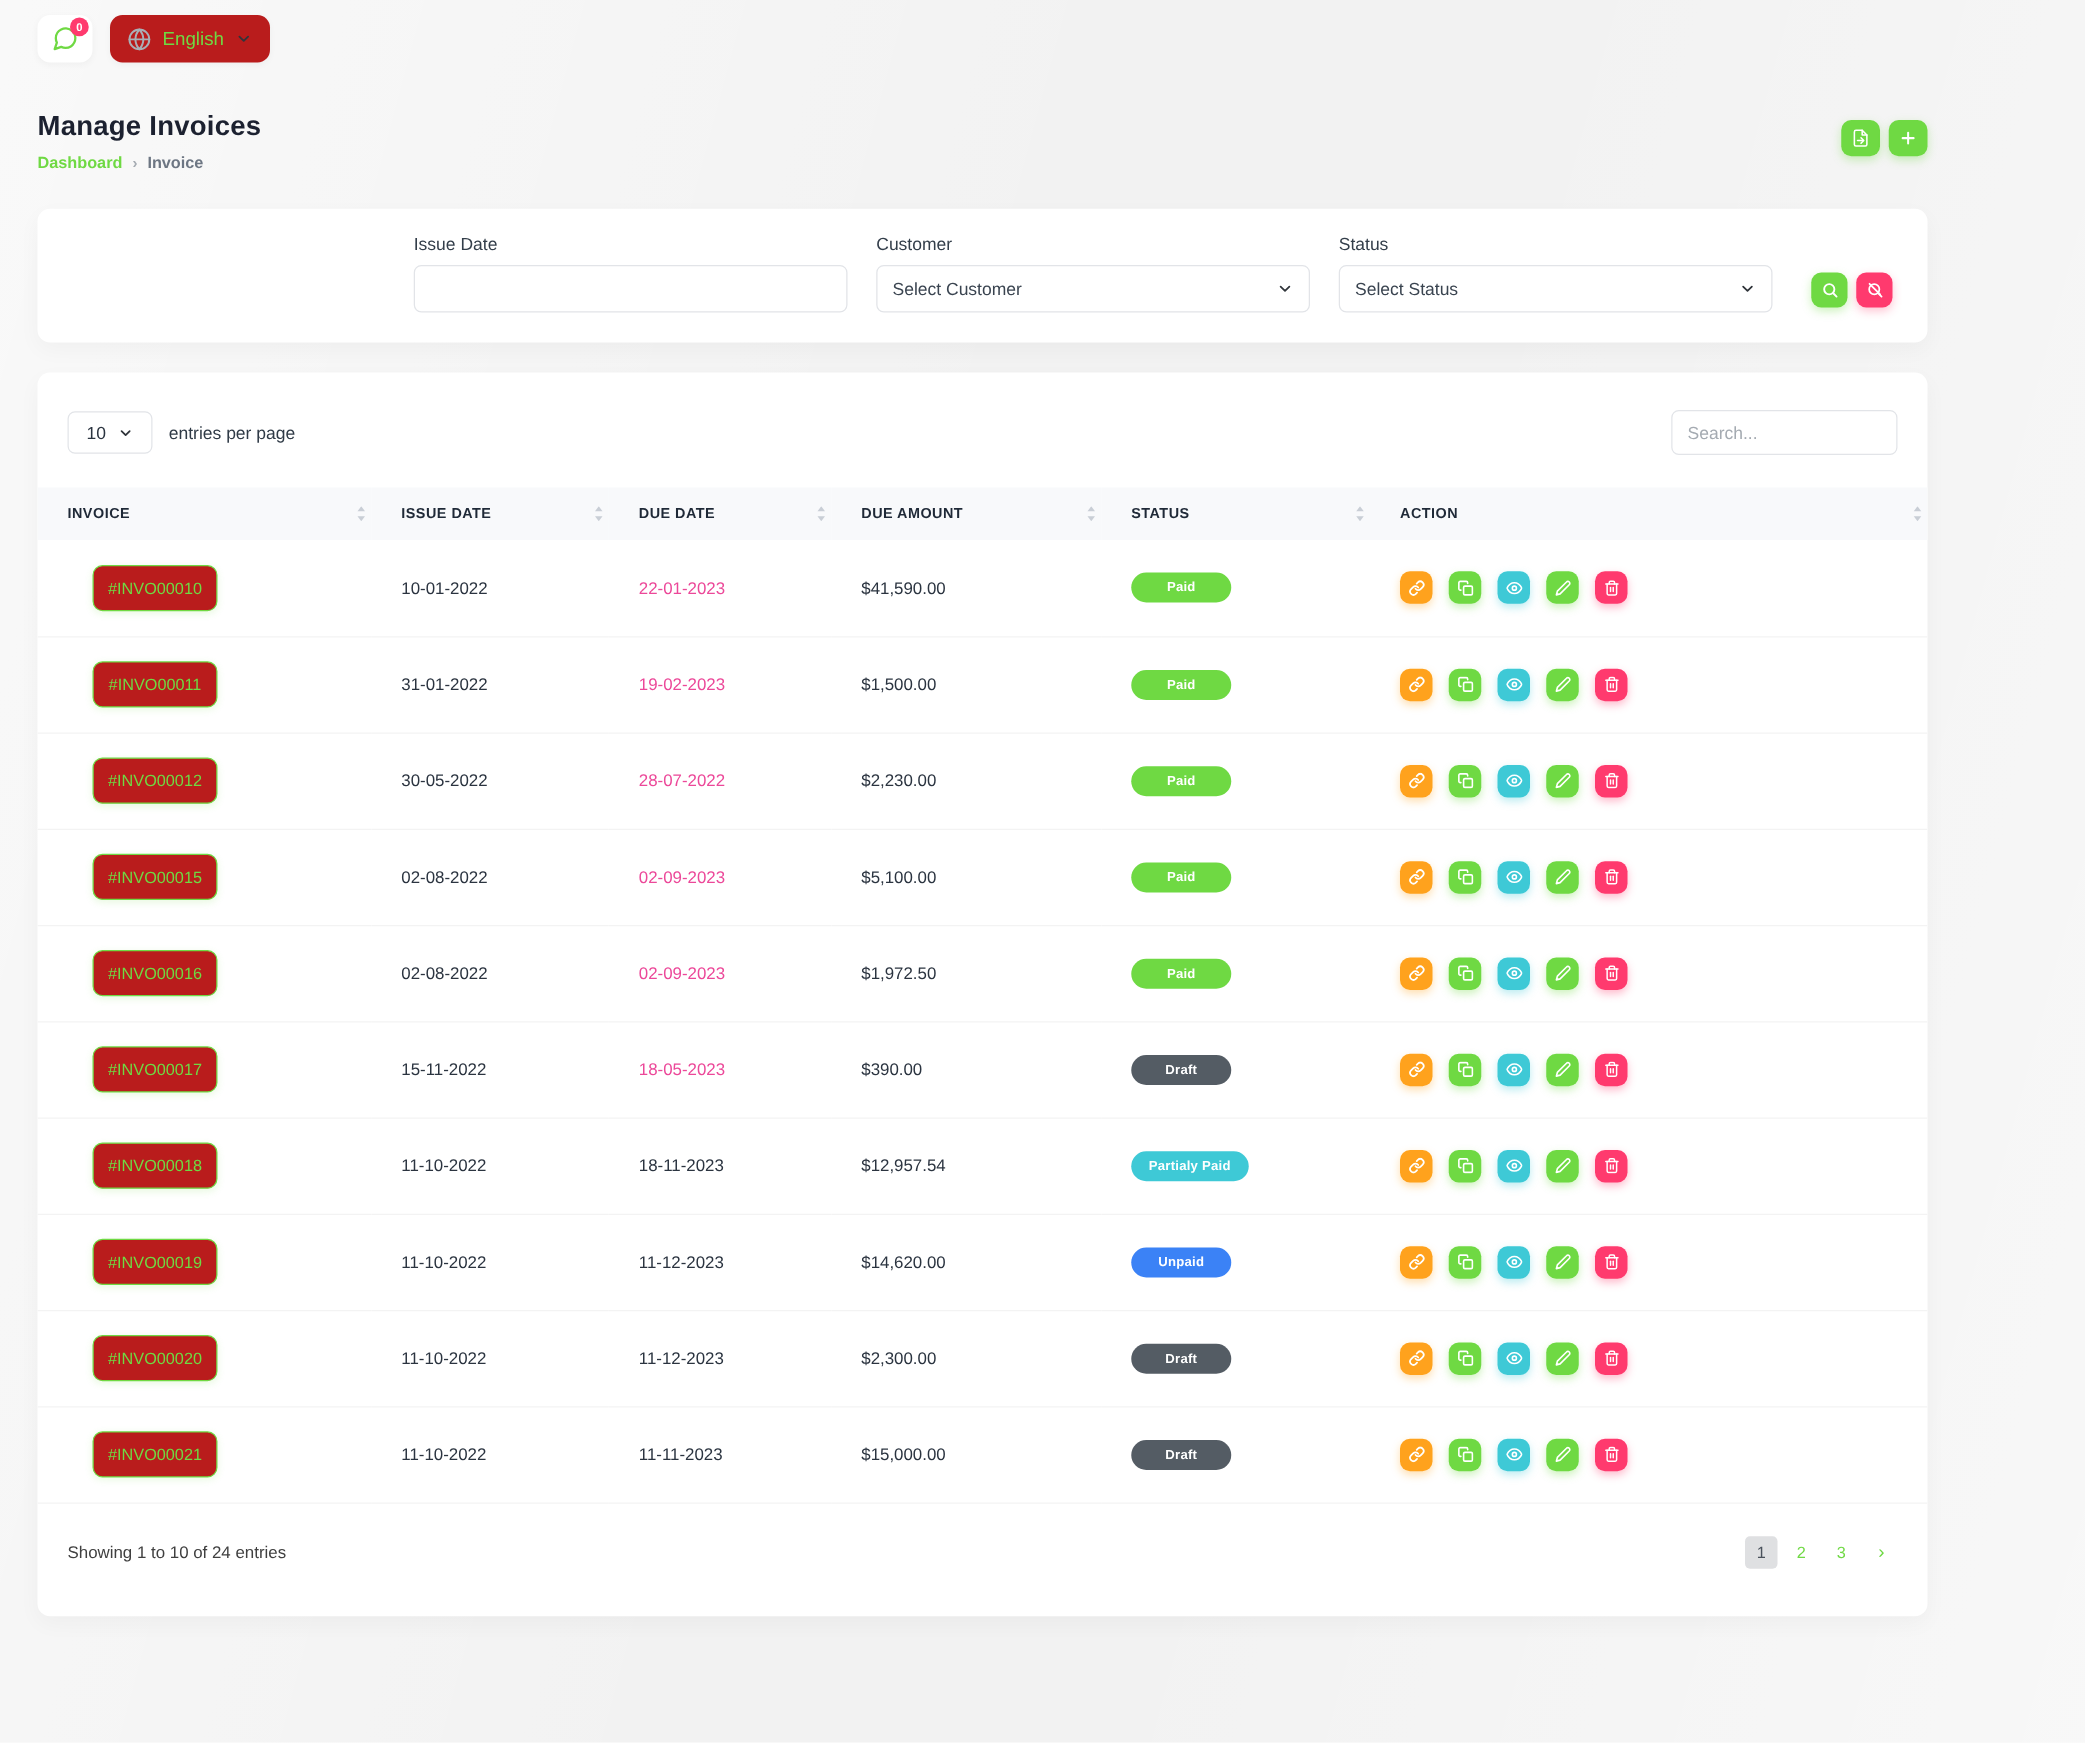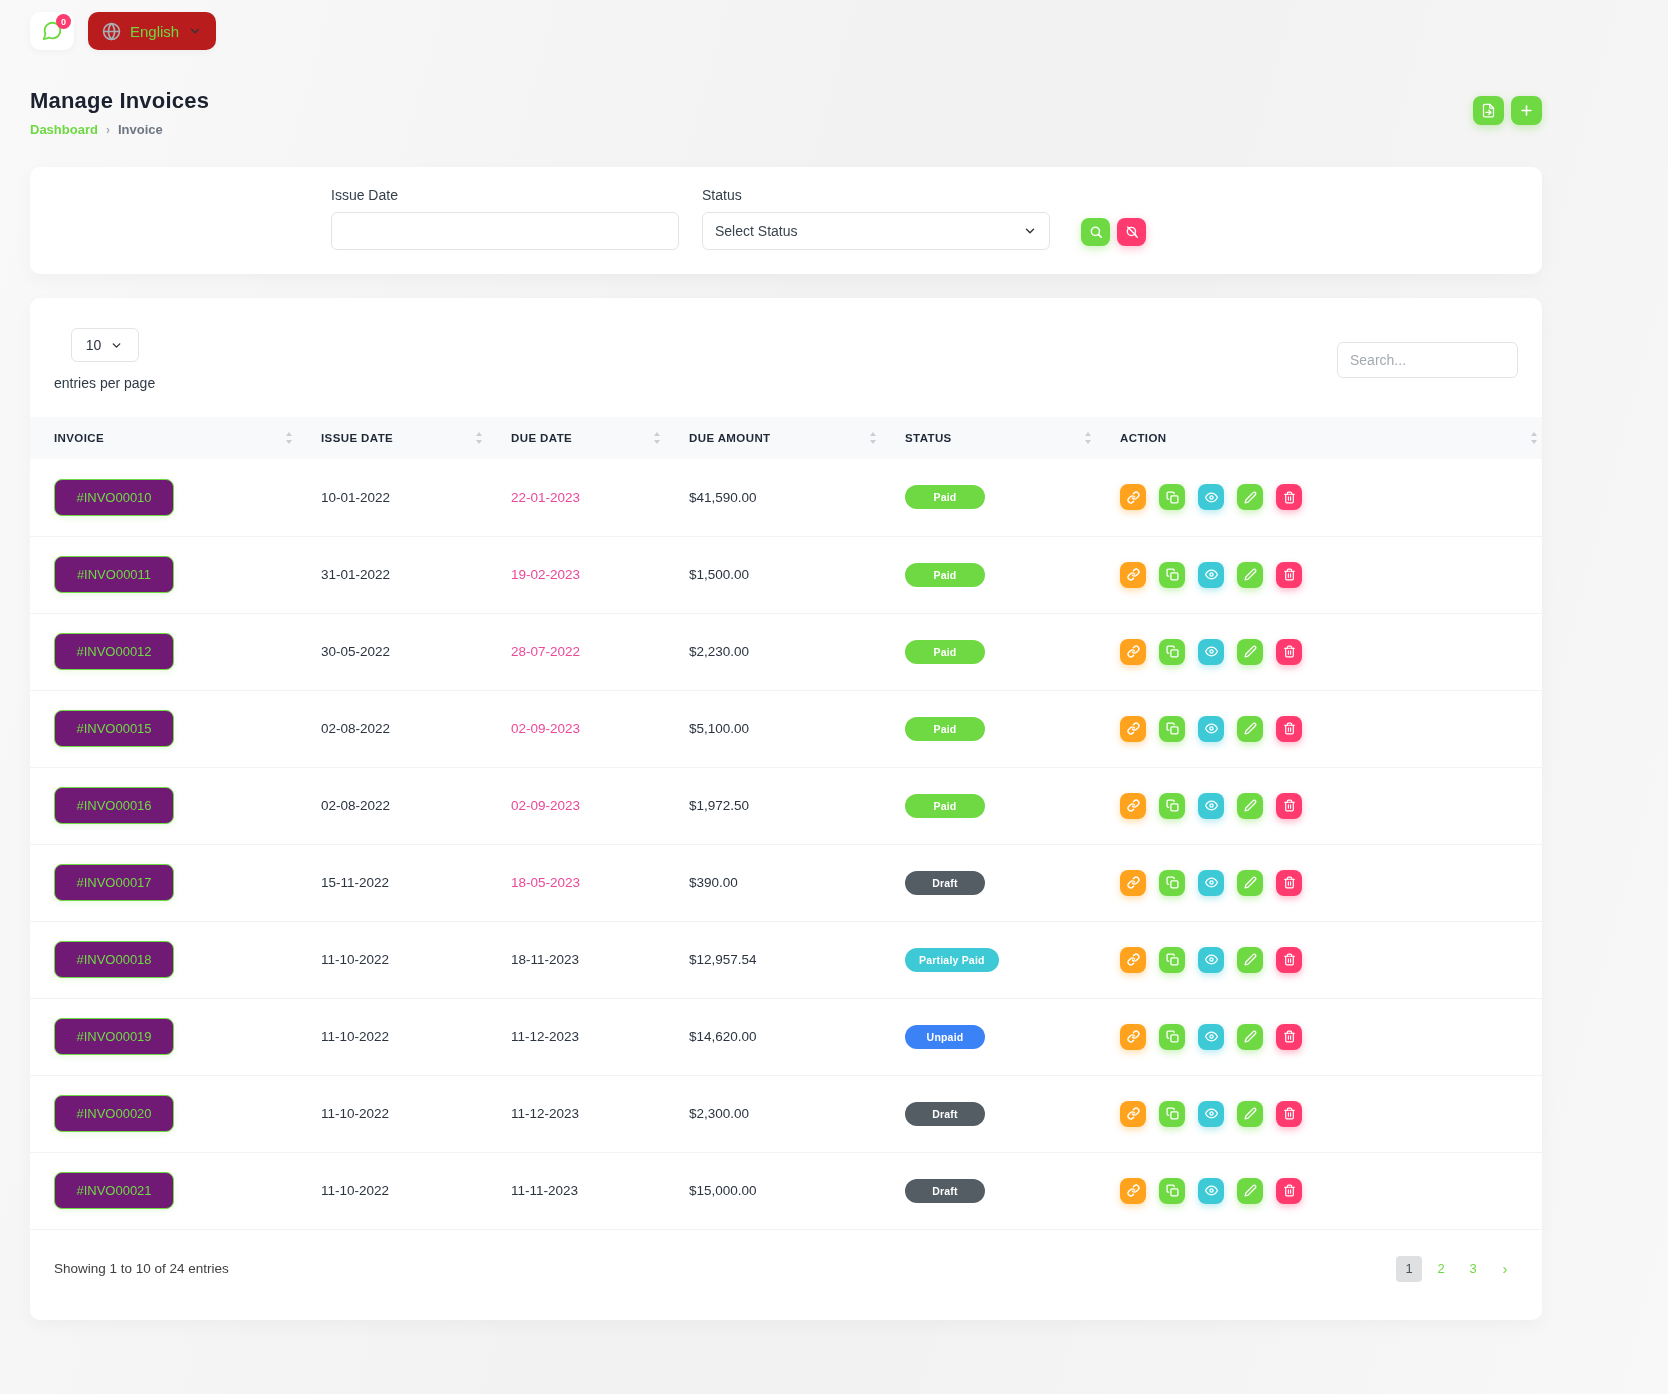--- a/index.html
+++ b/index.html
@@ -74,41 +74,41 @@
   .filter-actions { display:flex; gap:7px; margin-top:31px; margin-left:8px; }
   .mini-btn { width:29px; height:28px; border:none; border-radius:8px; color:#fff;
     display:flex; align-items:center; justify-content:center; cursor:pointer; }
   .mini-btn svg { width:14px; height:14px; }
   .mini-btn.green { background:#6fd943; box-shadow:0 3px 8px rgba(111,217,67,.35); }
   .mini-btn.pink { background:#ff3a6e; box-shadow:0 3px 8px rgba(255,58,110,.3); }
 
   
   .table-card { margin-top:24px; margin-bottom:56px; padding-bottom:4px; overflow:hidden; }
   .table-top { display:flex; justify-content:space-between; align-items:center; padding:30px 24px 26px; }
-  .length-wrap { display:flex; align-items:center; gap:13px;flex-direction:column; }
+  .length-wrap { display:flex; align-items:center; gap:13px; }
   .length-select { width:68px; height:34px; border:1px solid #e2e4e8; border-radius:6px;
     display:flex; align-items:center; justify-content:center; gap:9px; cursor:pointer; }
   .length-select .len-val { font-size:14px; color:#2b3440; }
   .length-select .chev { color:#30353b; width:13px; height:13px; }
   .length-label { font-size:14px; color:#2f3a46; }
   .search-input { width:181px; height:36px; }
 
   table { width:100%; border-collapse:collapse; table-layout:fixed; }
   col.c1{width:267px;} col.c2{width:190px;} col.c3{width:178px;}
   col.c4{width:216px;} col.c5{width:215px;} col.c6{width:446px;}
   thead tr { background:#f8f9fb; }
   th { padding:15px 4px 15px 24px; text-align:left; }
   .th-inner { display:flex; align-items:center; justify-content:space-between; }
   .th-label { font-size:11.5px; font-weight:700; letter-spacing:.4px; color:#1f2937; text-transform:uppercase; }
   .sort-icon { width:8px; height:12px; fill:#c9ced6; flex:0 0 8px; }
   tbody td { padding:0 4px 0 24px; height:77px; border-bottom:1px solid #f3f3f3; font-size:13.5px; color:#2b3440; }
   .inv-badge {
-    display:inline-block; width:120px; text-align:center; padding:10px 0;
-    border:1px solid #6fd943; color:#6fd943; border-radius:8px; font-size:13px; background:#701a75;
-    cursor:pointer; box-shadow:0 2px 6px rgba(111,217,67,.15);
+    display:inline-block; width:100px; text-align:center; padding:10px 0;
+    border:1px solid #6fd943; color:#6fd943; border-radius:8px; font-size:13px; background:#b91c1c;
+    cursor:pointer; box-shadow:0 2px 6px rgba(111,217,67,.15);margin-left:20px;
   }
   td.overdue { color:#ec4899; }
   .status-badge {
     display:inline-block; min-width:80px; text-align:center; padding:6px 14px; border-radius:12px;
     color:#fff; font-size:10.5px; font-weight:700; letter-spacing:.2px;
   }
   .st-paid { background:#6fd943; }
   .st-draft { background:#545c64; }
   .st-partial { background:#3ec9d6; }
   .st-unpaid { background:#3b82f6; }
@@ -181,20 +181,29 @@
           </svg>
       </button>
     </div>
   </div>
 
   <div class="card filter-card">
     <div class="filter-spacer"></div>
     <div class="field">
       <label class="field-label">Issue Date</label>
       <input class="text-input" type="text" value="" style="">
+    </div>
+    <div class="field">
+      <label class="field-label">Customer</label>
+      <div class="select">
+        <span class="sel-value">Select Customer</span>
+        <svg class="chev" viewBox="0 0 24 24" fill="none" stroke="currentColor" stroke-width="2.4" stroke-linecap="round" stroke-linejoin="round">
+            <polyline points="6 9 12 15 18 9"></polyline>
+          </svg>
+      </div>
     </div>
     <div class="field">
       <label class="field-label">Status</label>
       <div class="select">
         <span class="sel-value">Select Status</span>
         <svg class="chev" viewBox="0 0 24 24" fill="none" stroke="currentColor" stroke-width="2.4" stroke-linecap="round" stroke-linejoin="round">
             <polyline points="6 9 12 15 18 9"></polyline>
           </svg>
       </div>
     </div>

